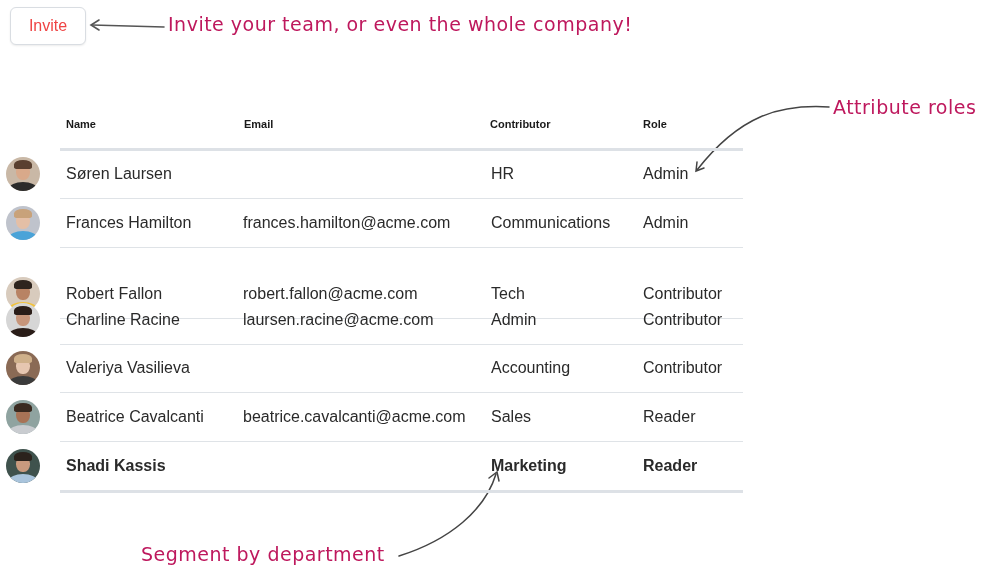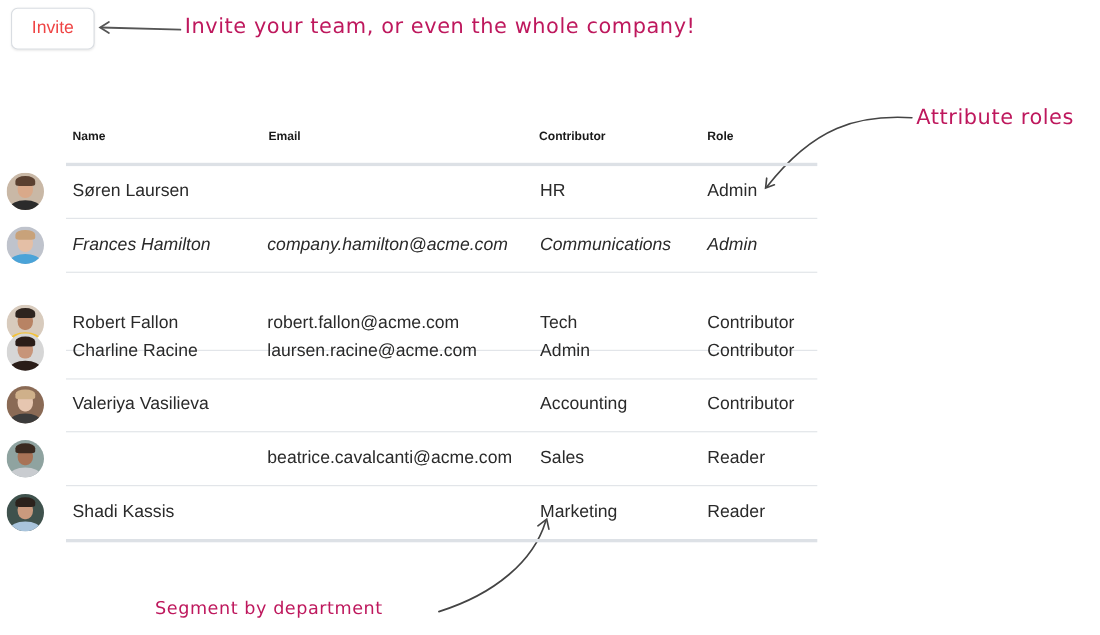--- a/index.html
+++ b/index.html
@@ -27,21 +27,21 @@
     .hand {
       position: absolute;
       font-family: "DejaVu Sans", sans-serif;
       font-weight: normal;
       color: #be185d;
       white-space: nowrap;
       letter-spacing: 0.5px;
     }
     .hand-invite { left: 168px; top: 13px; font-size: 19px; }
     .hand-roles  { left: 833px; top: 96px; font-size: 19px; }
-    .hand-dept   { left: 141px; top: 543px; font-size: 16px; }
+    .hand-dept   { left: 141px; top: 543px; font-size: 19px; }
 
     svg.arrows { position: absolute; left: 0; top: 0; pointer-events: none; }
 
     .table-wrap { position: absolute; left: 0; top: 112px; }
     .header-row {
       position: absolute; left: 60px; top: 0; width: 683px; height: 36px;
       border-bottom: 3px solid #dde1e6;
     }
     .th {
       position: absolute; top: 6px;
@@ -121,30 +121,30 @@
         <span class="shirt" style="background:#2b2b2b"></span>
         <span class="face" style="background:#d9a98a"></span>
         <span class="hair" style="background:#5a4030"></span>
       </div>
       <div class="cells">
         <span class="td" style="left:6px">Søren Laursen</span>
         <span class="td" style="left:431px">HR</span>
         <span class="td" style="left:583px">Admin</span>
       </div>
         </div>
-        <div class="row" style="top: 86.6px; font-style: italic;">
+        <div class="row" style="top: 86.6px;">
       <div class="avatar">
         <span class="avatar-bg" style="position:absolute;inset:0;background:#bfc3cc"></span>
         <span class="shirt" style="background:#4aa3d8"></span>
         <span class="face" style="background:#e4bfa6"></span>
         <span class="hair" style="background:#c8a27a"></span>
       </div>
       <div class="cells">
         <span class="td" style="left:6px">Frances Hamilton</span>
-        <span class="td" style="left:183px">company.hamilton@acme.com</span>
+        <span class="td" style="left:183px">frances.hamilton@acme.com</span>
         <span class="td" style="left:431px">Communications</span>
         <span class="td" style="left:583px">Admin</span>
       </div>
         </div>
         <div class="row" style="top: 135.2px; margin-top: 23px;">
       <div class="avatar">
         <span class="avatar-bg" style="position:absolute;inset:0;background:#d8cbbd"></span>
         <span class="shirt" style="background:#f2c23a"></span>
         <span class="face" style="background:#b88364"></span>
         <span class="hair" style="background:#2e241e"></span>
@@ -184,26 +184,27 @@
       </div>
         </div>
         <div class="row" style="top: 281px;">
       <div class="avatar">
         <span class="avatar-bg" style="position:absolute;inset:0;background:#8fa3a0"></span>
         <span class="shirt" style="background:#c9ccd0"></span>
         <span class="face" style="background:#a87356"></span>
         <span class="hair" style="background:#3a2a20"></span>
       </div>
       <div class="cells">
+        <span class="td" style="left:6px">Beatrice Cavalcanti</span>
         <span class="td" style="left:183px">beatrice.cavalcanti@acme.com</span>
         <span class="td" style="left:431px">Sales</span>
         <span class="td" style="left:583px">Reader</span>
       </div>
         </div>
-        <div class="row last" style="top: 329.6px;">
+        <div class="row last" style="top: 329.6px; font-weight: bold;">
       <div class="avatar">
         <span class="avatar-bg" style="position:absolute;inset:0;background:#3f524d"></span>
         <span class="shirt" style="background:#a9c4dc"></span>
         <span class="face" style="background:#c99a7e"></span>
         <span class="hair" style="background:#2b221c"></span>
       </div>
       <div class="cells">
         <span class="td" style="left:6px">Shadi Kassis</span>
         <span class="td" style="left:431px">Marketing</span>
         <span class="td" style="left:583px">Reader</span>

